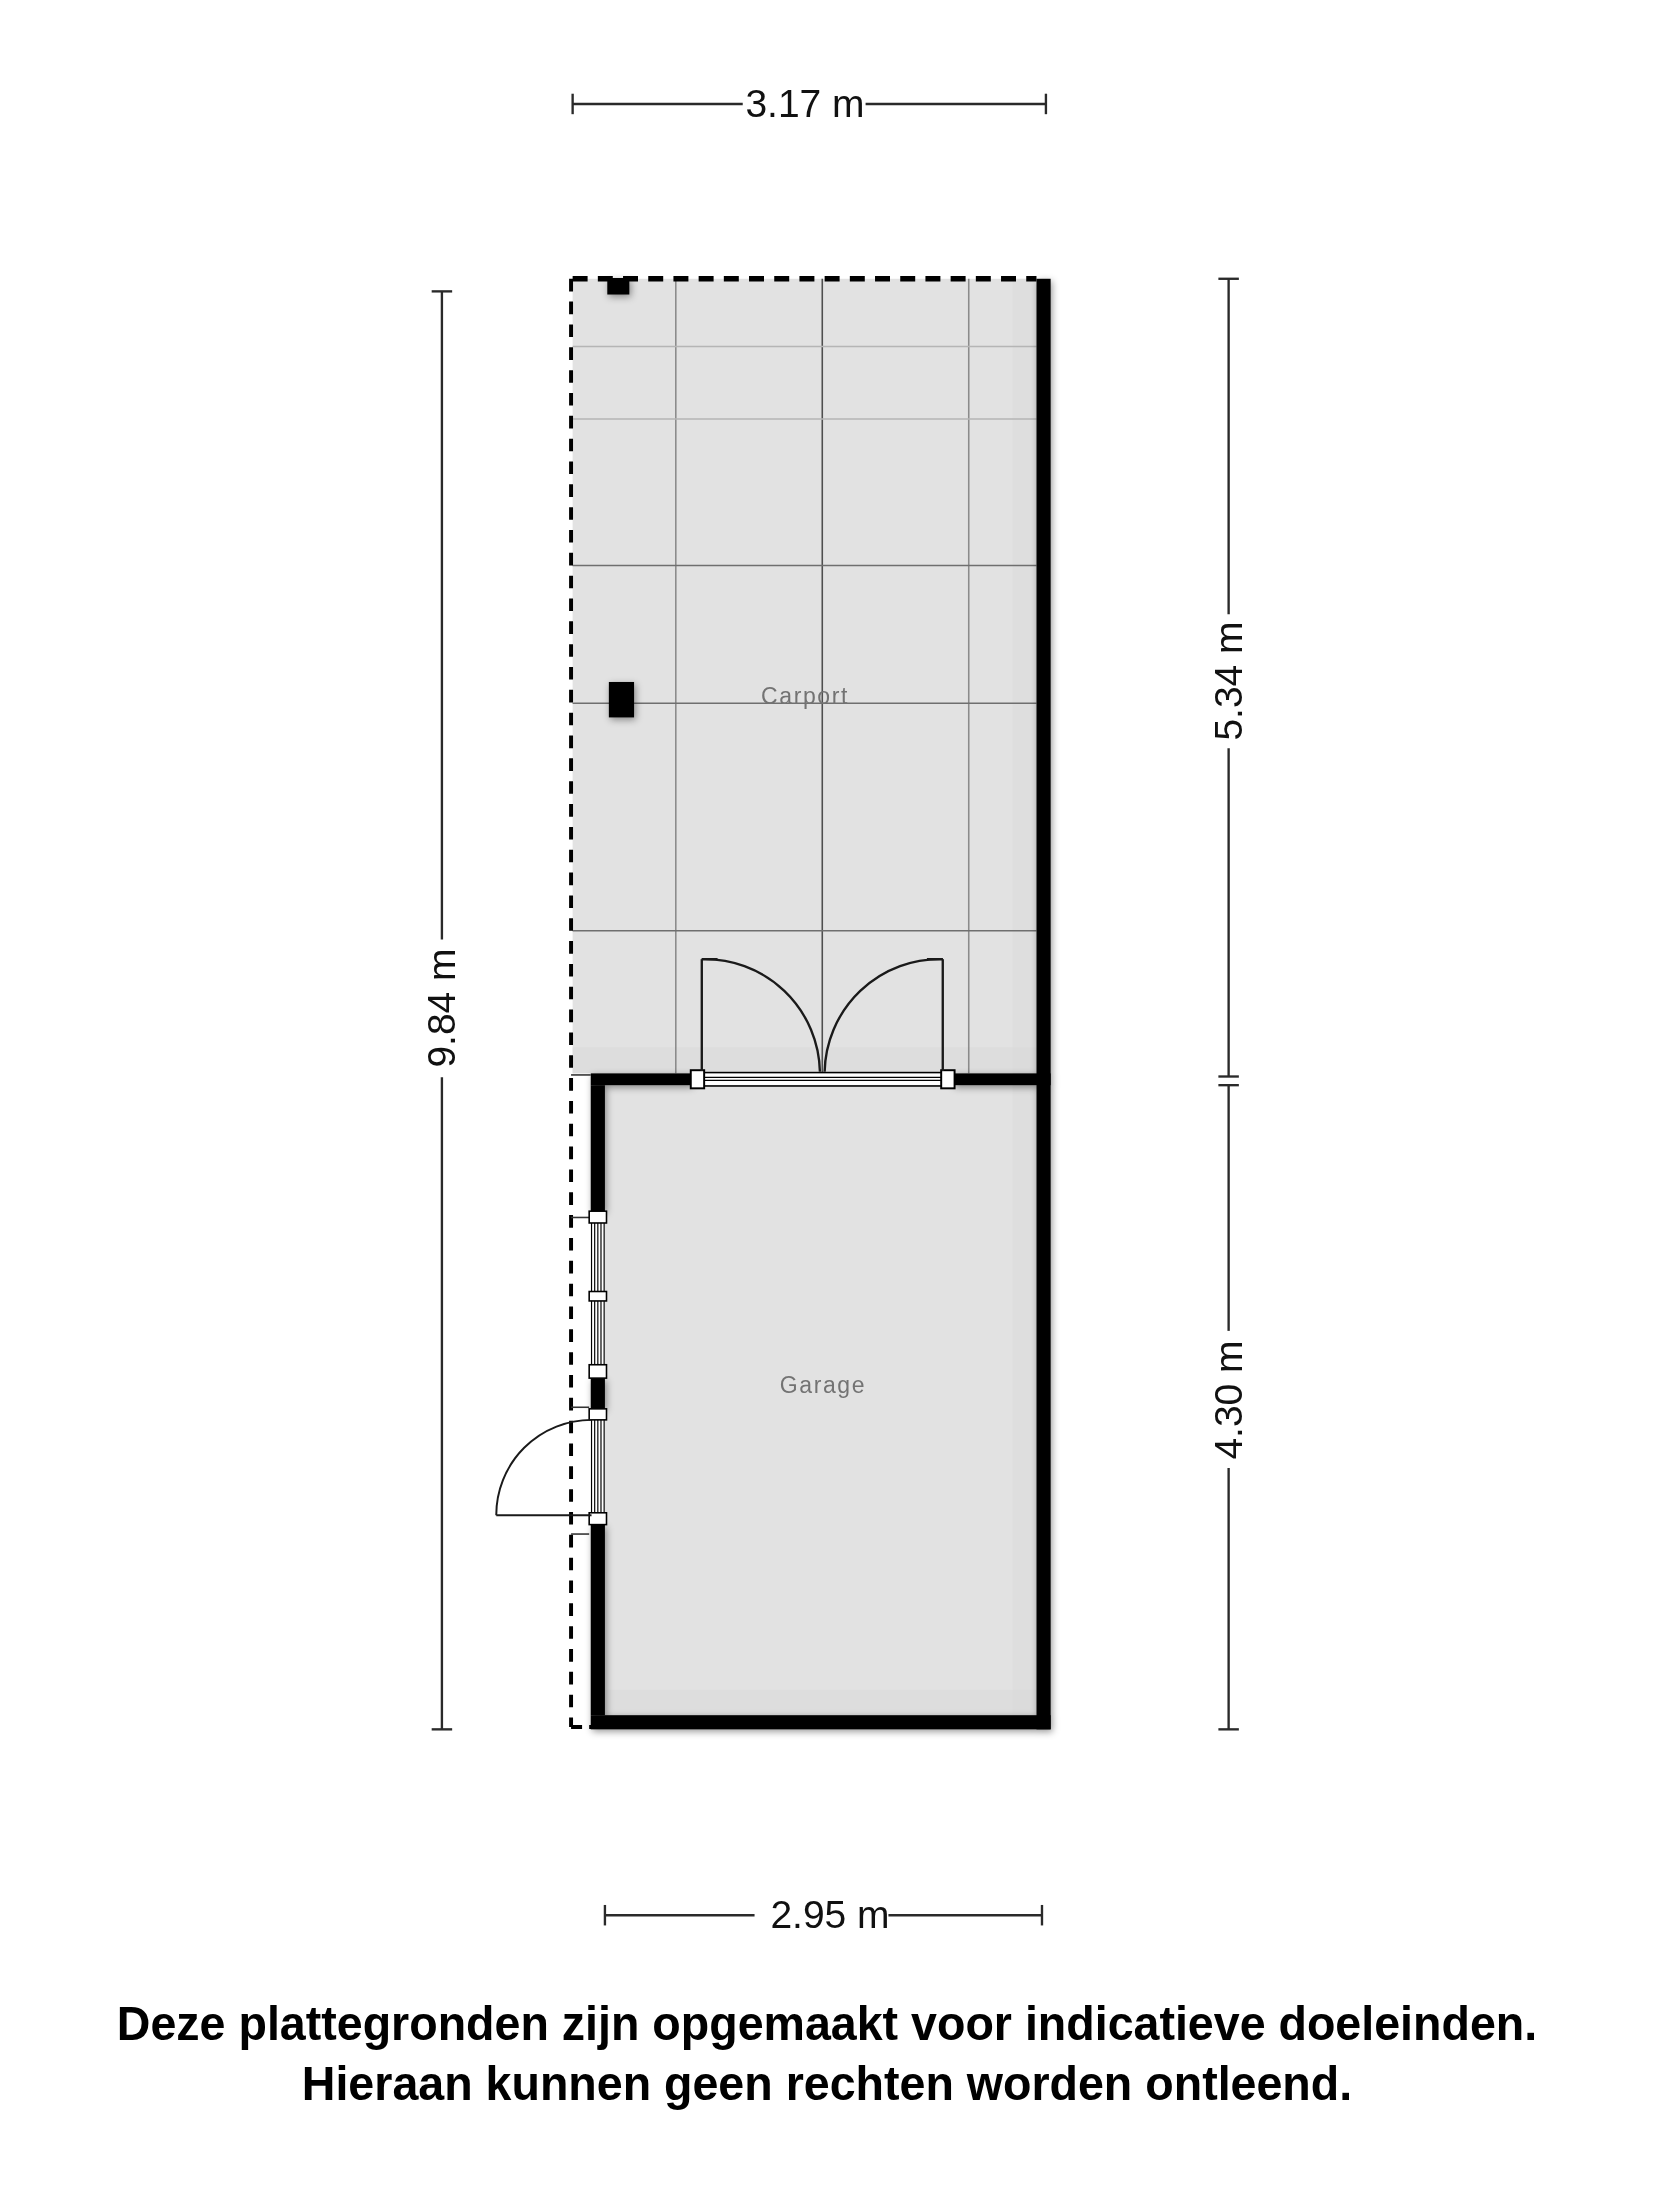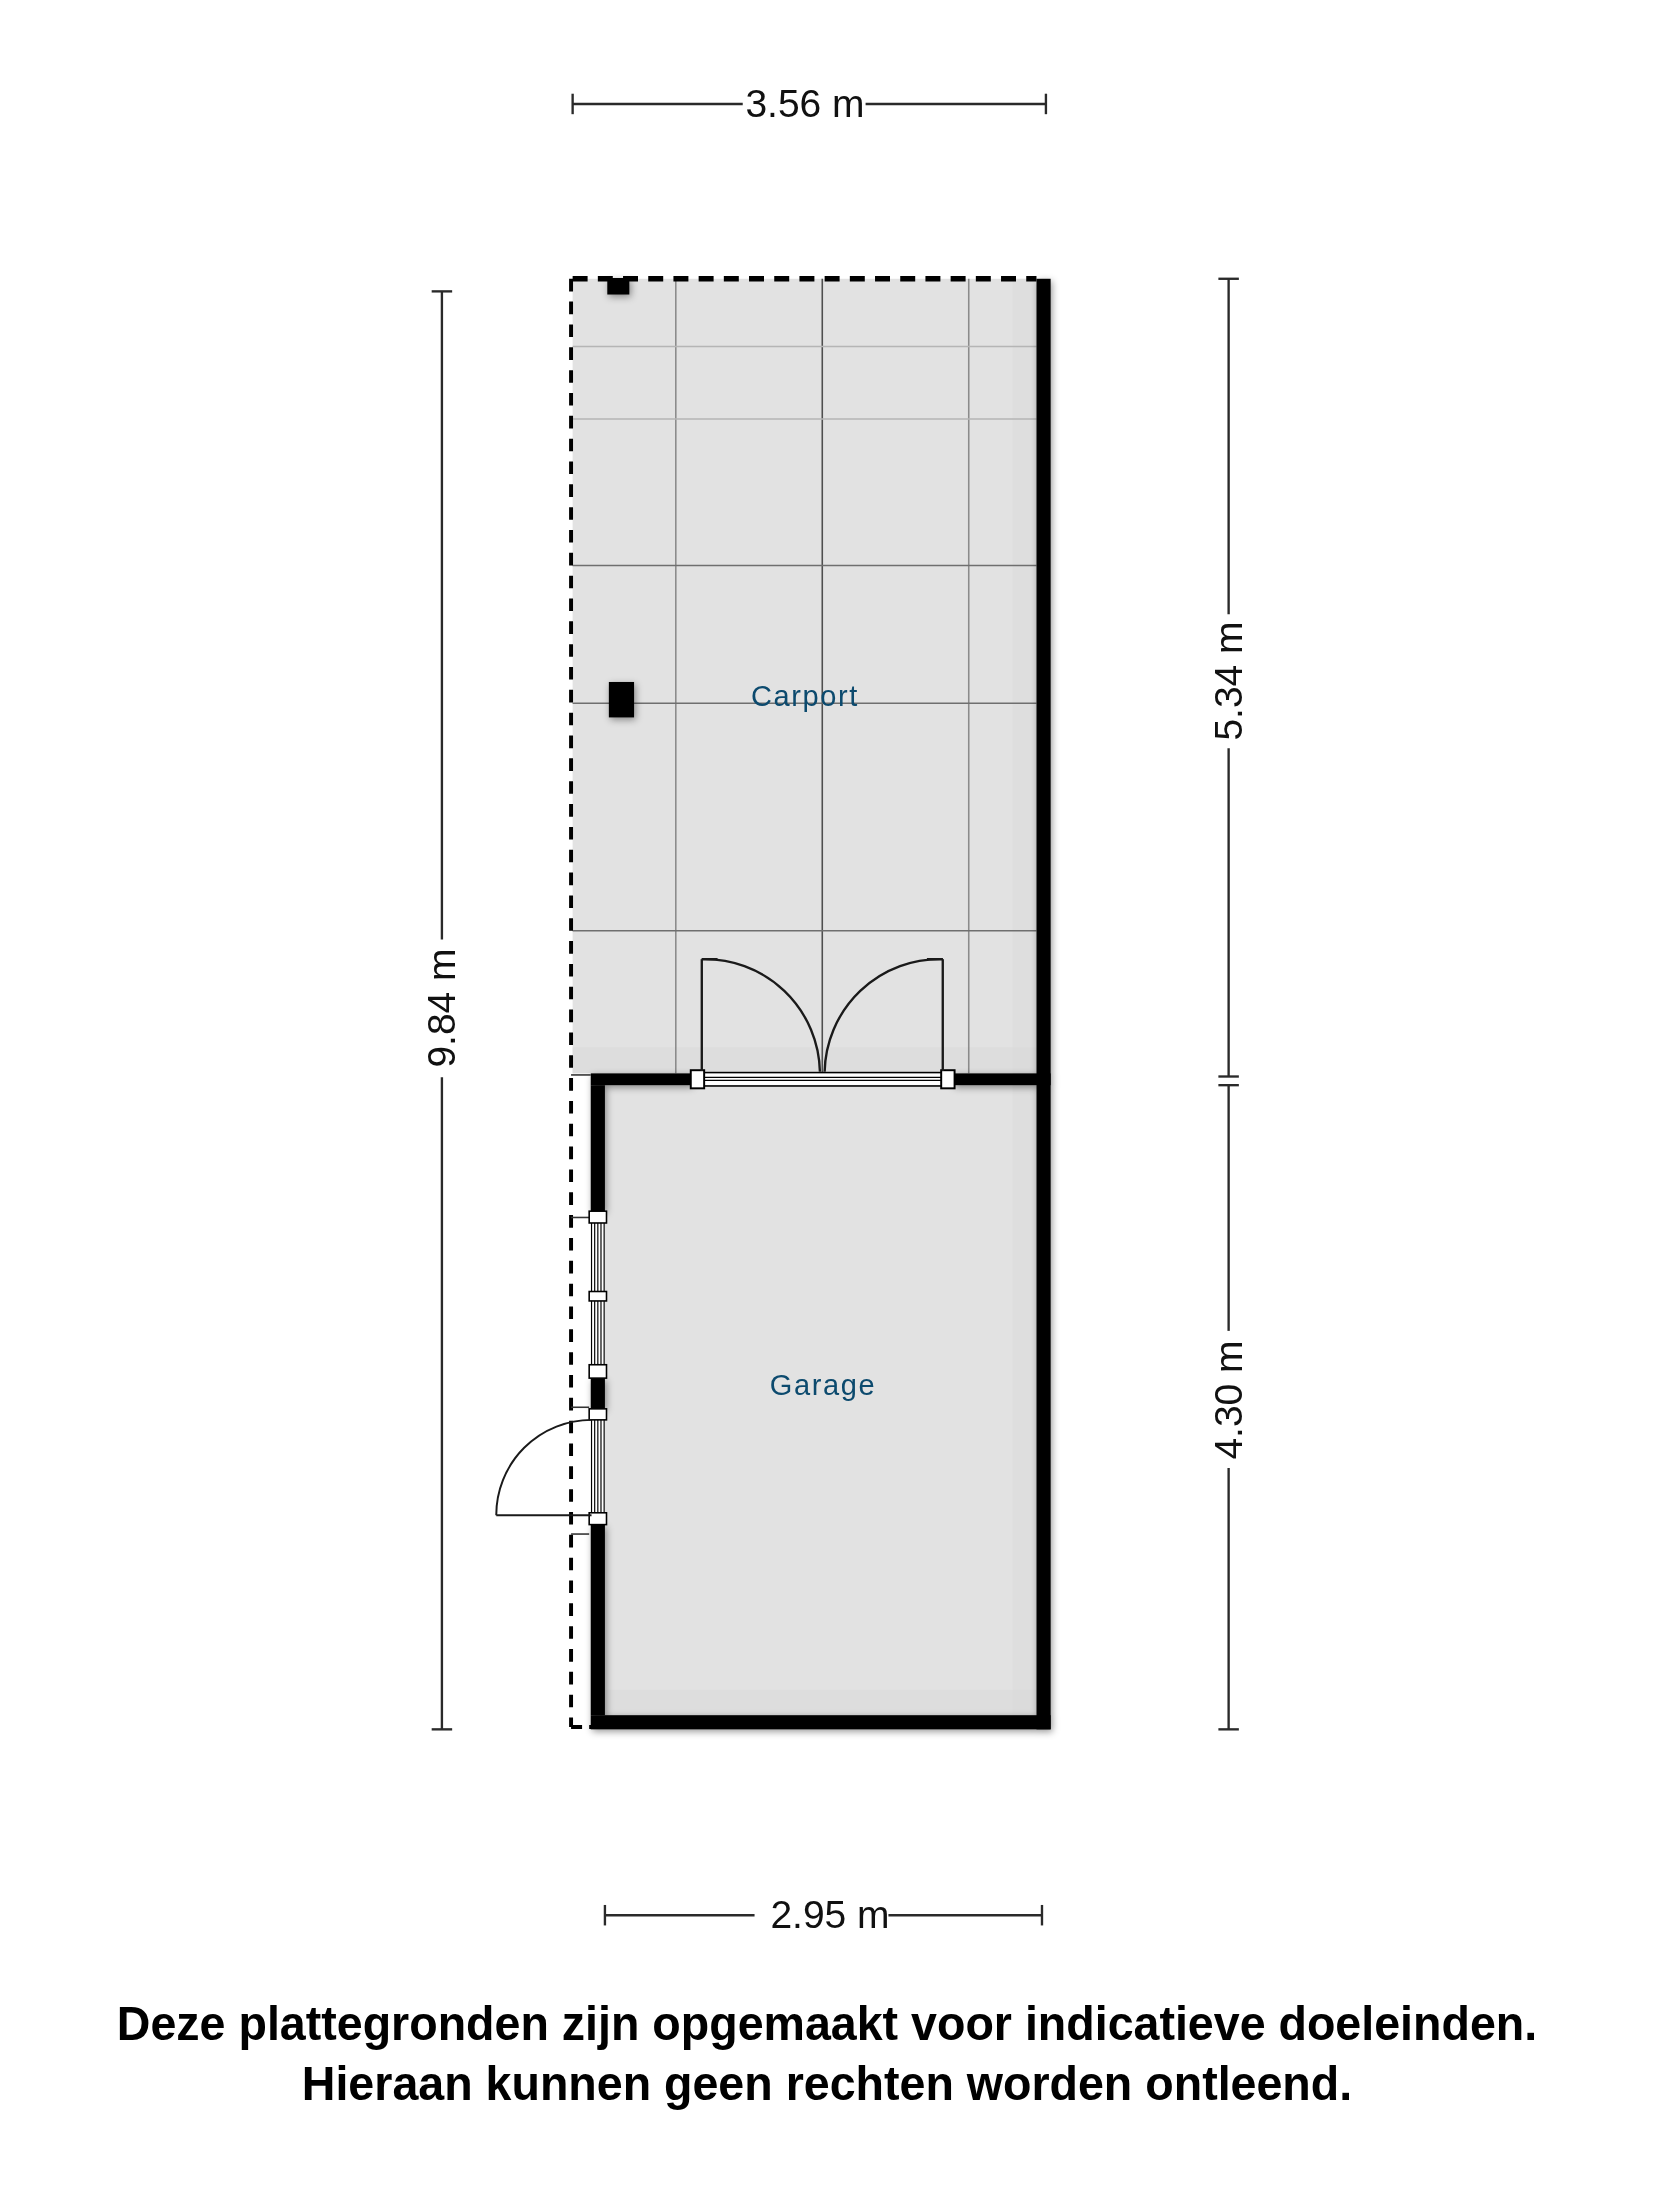--- a/index.html
+++ b/index.html
@@ -5,21 +5,21 @@
   :root{
     --floor:#e2e2e2; --wall:#000000; --grid-faint:#b5b5b5; --grid-strong:#6f6f6f;
     --line:#2a2a2a; --text:#0d0d0d;
   }
   *{margin:0;padding:0;box-sizing:border-box;}
   body{background:#ffffff;width:1654px;height:2205px;position:relative;
        font-family:"Liberation Sans","DejaVu Sans",sans-serif;overflow:hidden;}
   .canvas{position:absolute;left:0;top:0;width:1654px;height:2205px;}
   svg{position:absolute;left:0;top:0;}
   .lbl{position:absolute;transform:translate(-50%,-50%);white-space:nowrap;color:var(--text);}
-  .room-lbl{font-size:29px;letter-spacing:1.6px;color:#0c4a6e;}
+  .room-lbl{font-size:23px;letter-spacing:1.6px;color:#737373;}
   .dim-lbl{font-size:39px;color:#111;}
   .dim-lbl.vert{transform:translate(-50%,-50%) rotate(-90deg);}
   .disclaimer{position:absolute;left:0;top:1994px;width:1654px;text-align:center;
               font-weight:bold;font-size:48px;line-height:60px;color:#000;
               transform:scaleX(0.97);transform-origin:center;}
 </style>
 </head>
 <body>
 
 <div class="canvas">
@@ -137,21 +137,21 @@
     <line x1="768" y1="2432" x2="958" y2="2432"></line>
     <line x1="1128" y1="2432" x2="1323" y2="2432"></line>
     <line x1="768" y1="2419" x2="768" y2="2445"></line>
     <line x1="1323" y1="2419" x2="1323" y2="2445"></line>
   </g>
 </svg>
 
 <div class="lbl room-lbl" style="left:805px;top:696px;">Carport</div>
 <div class="lbl room-lbl" style="left:823px;top:1385px;text-align:right;">Garage</div>
 
-<div class="lbl dim-lbl" style="left:805px;top:104px;">3.56 m</div>
+<div class="lbl dim-lbl" style="left:805px;top:104px;">3.17 m</div>
 <div class="lbl dim-lbl vert" style="left:442px;top:1008px;">9.84 m</div>
 <div class="lbl dim-lbl vert" style="left:1229px;top:681px;">5.34 m</div>
 <div class="lbl dim-lbl vert" style="left:1229px;top:1400px;">4.30 m</div>
 <div class="lbl dim-lbl" style="left:824px;top:1915px;margin-left:6px;">2.95 m</div>
 
 <div class="disclaimer">
   <div>Deze plattegronden zijn opgemaakt voor indicatieve doeleinden.</div>
   <div>Hieraan kunnen geen rechten worden ontleend.</div>
 </div>
 

